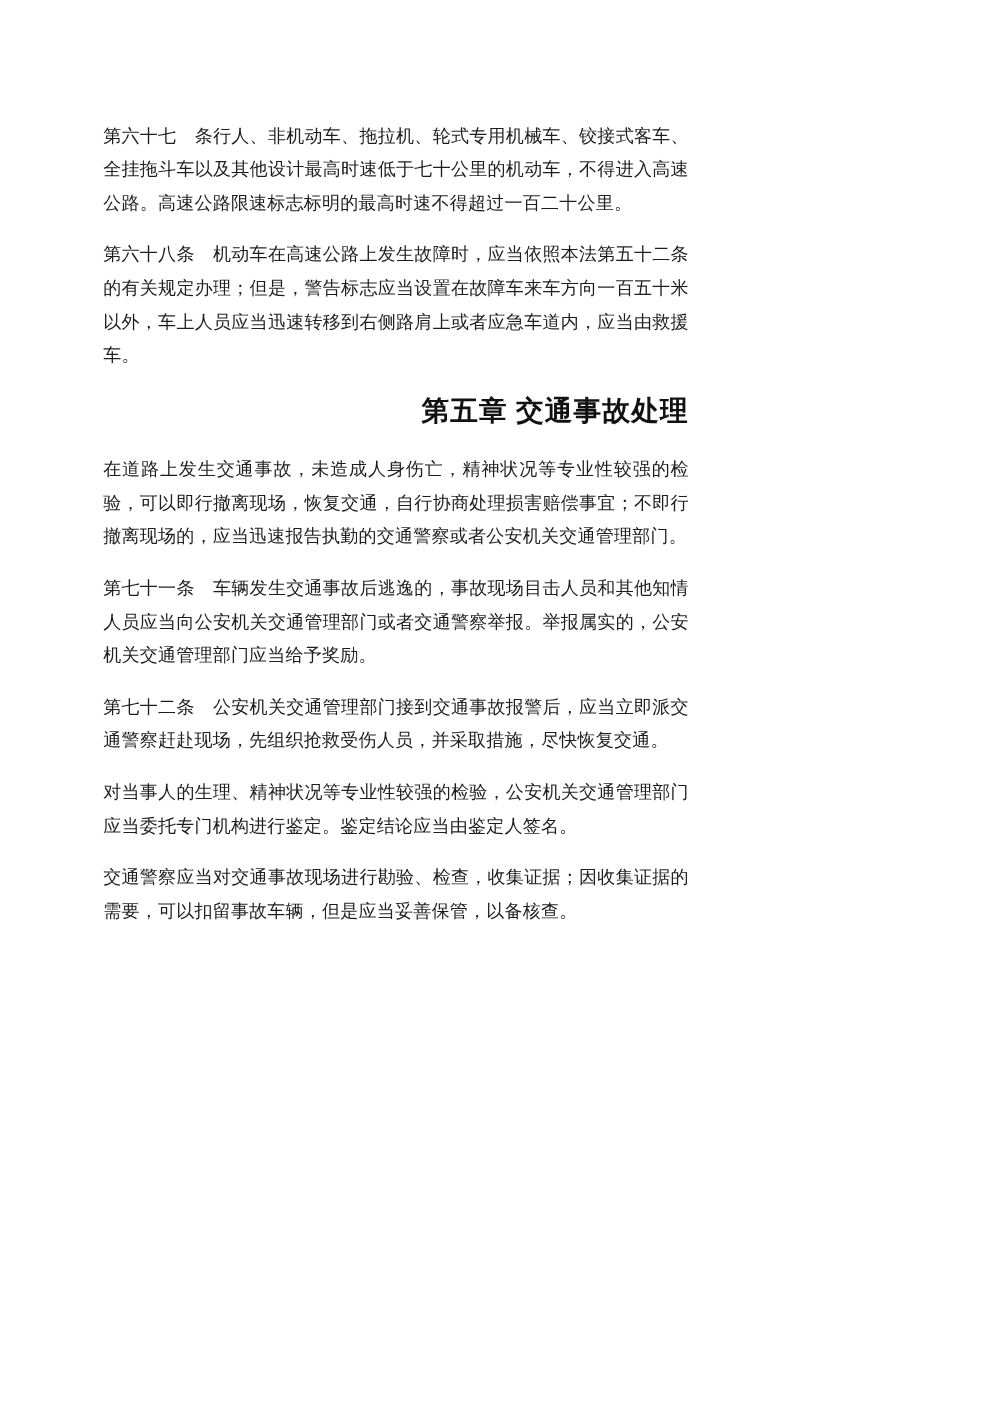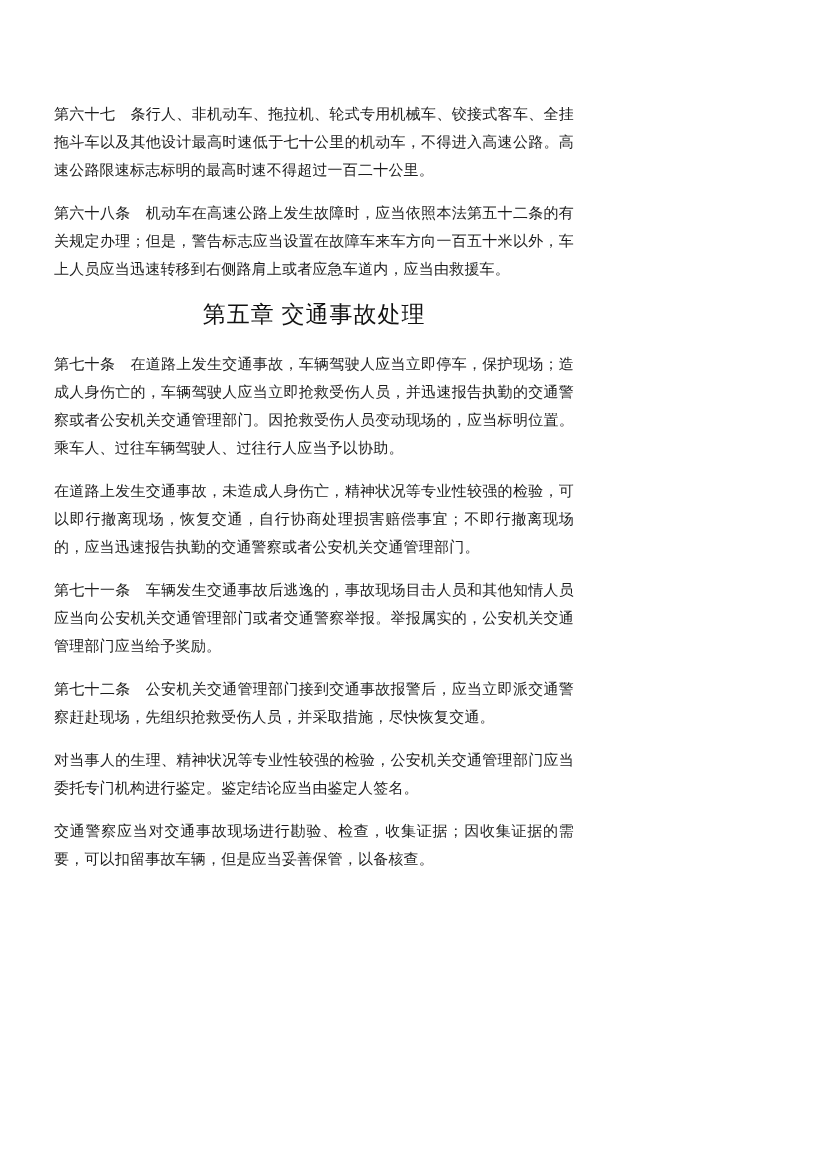--- a/index.html
+++ b/index.html
@@ -16,56 +16,55 @@
     overflow: hidden;
   }
   .page {
     position: absolute;
     top: 0;
     left: 0;
     width: 694px;
     height: 1170px;
     background: #ffffff;
     box-sizing: border-box;
-    padding: 100px 120px 60px 54px;
+    padding: 100px 120px 60px 86px;
   }
   .body-text p {
     margin: 0 0 15px 0;
     font-size: 15px;
     line-height: 28px;
     text-align: justify;
     text-justify: inter-ideograph;
     letter-spacing: 0.2px;
     word-break: break-all;
   }
   .chapter-heading {
     margin: 12px 0 18px 0;
     font-size: 23px;
     line-height: 34px;
-    font-weight: normal;
-    text-align: center;
+    font-weight: bold;
+    text-align: right;
     color: #111111;
     letter-spacing: 1px;
   }
 </style>
 </head>
 <body>
 
 <main class="page">
   <section class="body-text">
 
     <p>第六十七　条行人、非机动车、拖拉机、轮式专用机械车、铰接式客车、全挂拖斗车以及其他设计最高时速低于七十公里的机动车，不得进入高速公路。高速公路限速标志标明的最高时速不得超过一百二十公里。</p>
 
     <p>第六十八条　机动车在高速公路上发生故障时，应当依照本法第五十二条的有关规定办理；但是，警告标志应当设置在故障车来车方向一百五十米以外，车上人员应当迅速转移到右侧路肩上或者应急车道内，应当由救援车。</p>
 
 
 
     <h1 class="chapter-heading">第五章 交通事故处理</h1>
 
-    <p>第七十条　在道路上发生交通事故，车辆驾驶人应当立即停车，保护现场；造成人身伤亡的，车辆驾驶人应当立即抢救受伤人员，并迅速报告执勤的交通警察或者公安机关交通管理部门。因抢救受伤人员变动现场的，应当标明位置。乘车人、过往车辆驾驶人、过往行人应当予以协助。</p>
 
     <p>在道路上发生交通事故，未造成人身伤亡，精神状况等专业性较强的检验，可以即行撤离现场，恢复交通，自行协商处理损害赔偿事宜；不即行撤离现场的，应当迅速报告执勤的交通警察或者公安机关交通管理部门。</p>
 
 
     <p>第七十一条　车辆发生交通事故后逃逸的，事故现场目击人员和其他知情人员应当向公安机关交通管理部门或者交通警察举报。举报属实的，公安机关交通管理部门应当给予奖励。</p>
 
     <p>第七十二条　公安机关交通管理部门接到交通事故报警后，应当立即派交通警察赶赴现场，先组织抢救受伤人员，并采取措施，尽快恢复交通。</p>
 
     <p>对当事人的生理、精神状况等专业性较强的检验，公安机关交通管理部门应当委托专门机构进行鉴定。鉴定结论应当由鉴定人签名。</p>
 

